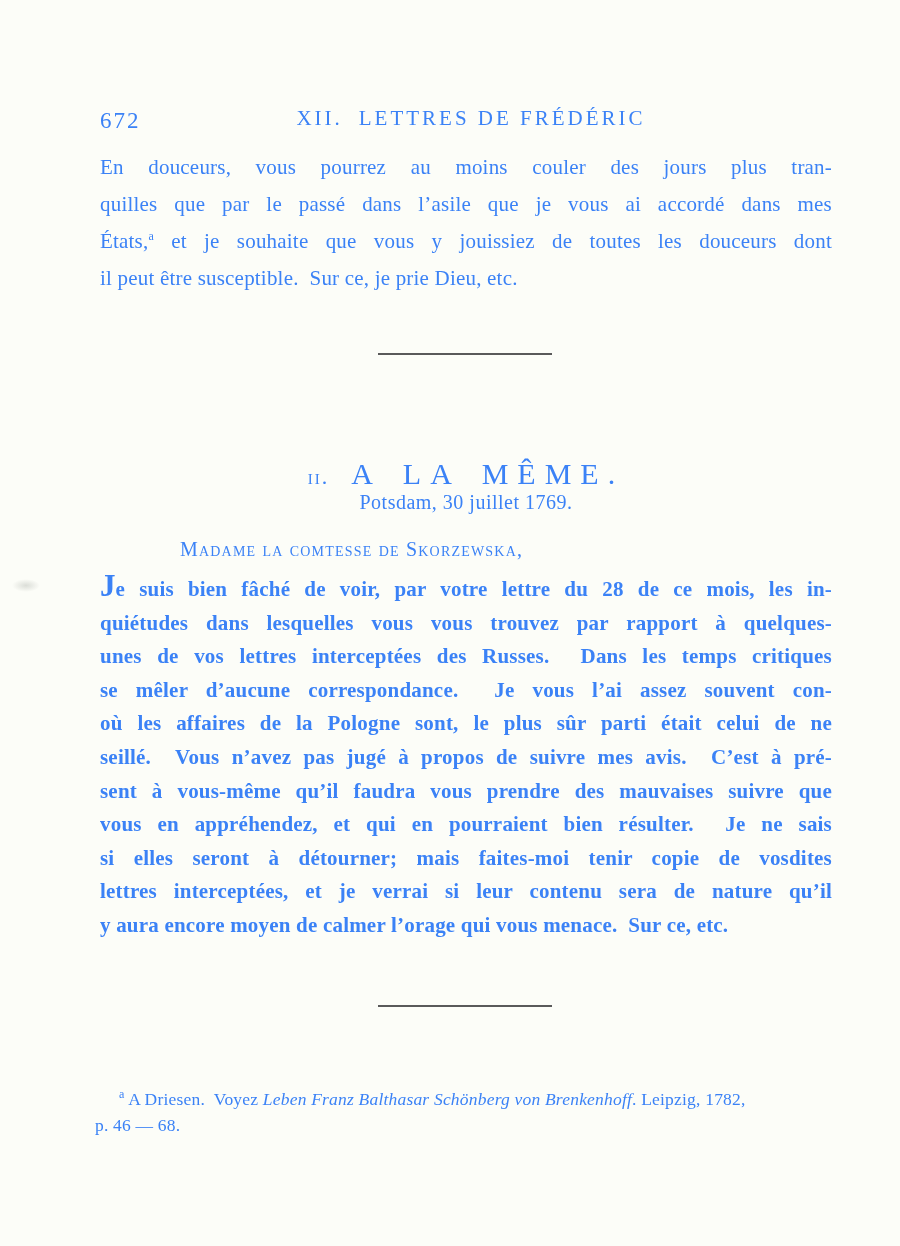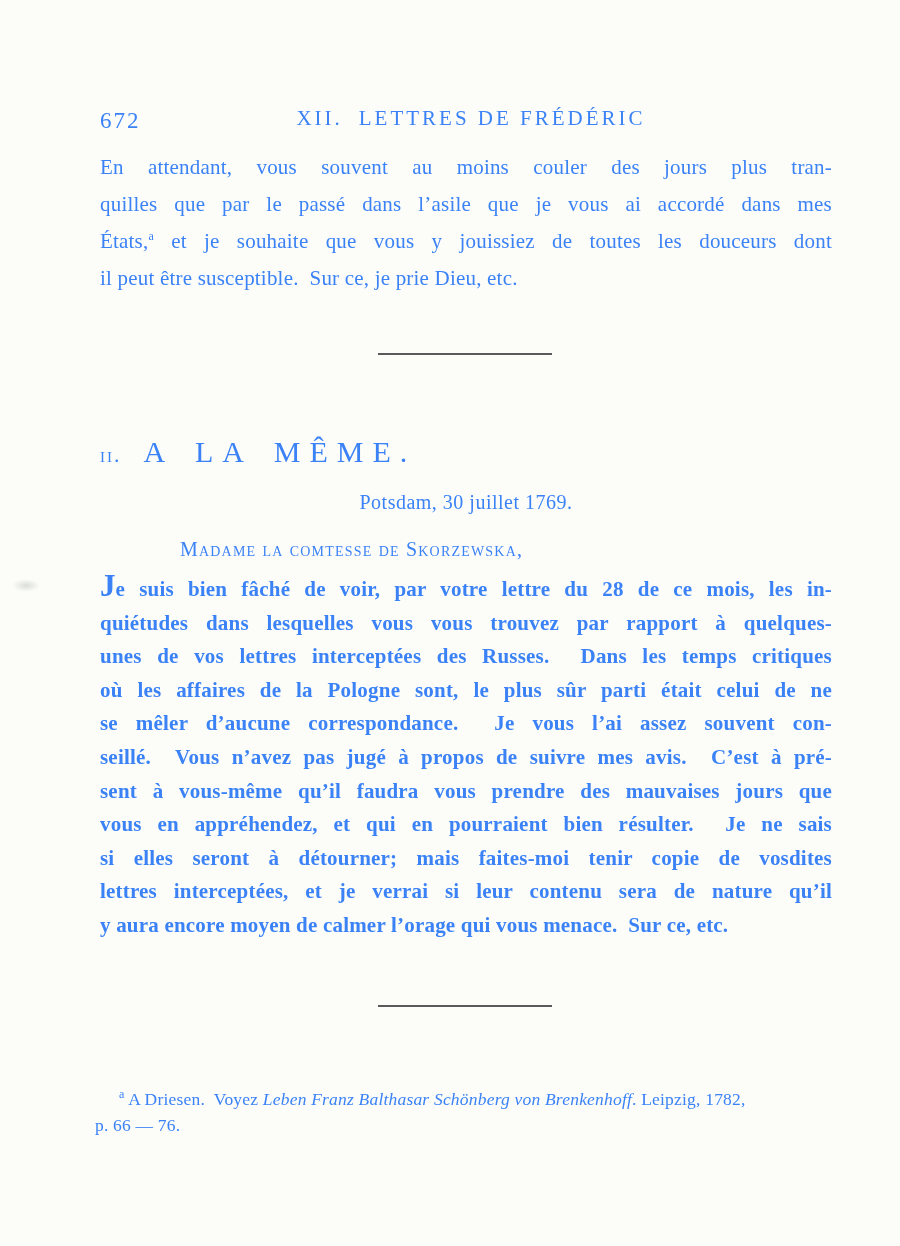--- a/index.html
+++ b/index.html
@@ -46,21 +46,21 @@
 
   
   .rule {
     position: absolute; left: 378px; width: 174px; height: 0;
     border-top: 2px solid #5a5a5a;
   }
   .rule-1 { top: 353px; }
   .rule-2 { top: 1005px; }
 
   
-  .letter-heading { top: 435px; white-space: nowrap; }
+  .letter-heading { top: 457px; text-align: center; white-space: nowrap; }
   .letter-number {
     font-variant: small-caps;
     font-size: 22px; letter-spacing: 2px; margin-right: 22px;
   }
   .letter-title {
     font-size: 30px; letter-spacing: 9px; word-spacing: 6px;
   }
 
   .dateline {
     top: 491px; text-align: center;
@@ -101,50 +101,50 @@
   <div class="scan-artifact"></div>
 
   <div class="column running-header">
     <span class="page-number">672</span>
     <div class="header-title">
       <span class="section-num">XII.</span><span>LETTRES DE FRÉDÉRIC</span>
     </div>
   </div>
 
   <div class="column para intro">
-    <div class="pline">En attendant, vous souvent au moins couler des jours plus tran-</div>
+    <div class="pline">En douceurs, vous pourrez au moins couler des jours plus tran-</div>
     <div class="pline">quilles que par le passé dans l’asile que je vous ai accordé dans mes</div>
     <div class="pline"><span>États,</span><sup class="note-ref">a</sup><span> et je souhaite que vous y jouissiez de toutes les douceurs dont</span></div>
     <div class="pline last">il peut être susceptible.&nbsp; Sur ce, je prie Dieu, etc.</div>
   </div>
 
   <div class="rule rule-1"></div>
 
   <div class="column letter-heading">
     <span class="letter-number">ii.</span><span class="letter-title">A LA MÊME.</span>
   </div>
 
   <div class="column dateline">Potsdam, 30 juillet 1769.</div>
 
   <div class="column salutation">Madame la comtesse de Skorzewska,</div>
 
   <div class="column para letter-body">
     <div class="pline"><span class="drop-cap">J</span><span>e suis bien fâché de voir, par votre lettre du 28 de ce mois, les in-</span></div>
     <div class="pline">quiétudes dans lesquelles vous vous trouvez par rapport à quelques-</div>
     <div class="pline">unes de vos lettres interceptées des Russes.&nbsp; Dans les temps critiques</div>
+    <div class="pline">se mêler d’aucune correspondance.&nbsp; Je vous l’ai assez souvent con-</div>
     <div class="pline">où les affaires de la Pologne sont, le plus sûr parti était celui de ne</div>
-    <div class="pline">se mêler d’aucune correspondance.&nbsp; Je vous l’ai assez souvent con-</div>
     <div class="pline">seillé.&nbsp; Vous n’avez pas jugé à propos de suivre mes avis.&nbsp; C’est à pré-</div>
-    <div class="pline">sent à vous-même qu’il faudra vous prendre des mauvaises jours que</div>
+    <div class="pline">sent à vous-même qu’il faudra vous prendre des mauvaises suivre que</div>
     <div class="pline">vous en appréhendez, et qui en pourraient bien résulter.&nbsp; Je ne sais</div>
     <div class="pline">si elles seront à détourner; mais faites-moi tenir copie de vosdites</div>
     <div class="pline">lettres interceptées, et je verrai si leur contenu sera de nature qu’il</div>
     <div class="pline last">y aura encore moyen de calmer l’orage qui vous menace.&nbsp; Sur ce, etc.</div>
   </div>
 
   <div class="rule rule-2"></div>
 
   <div class="footnote column" style="left:95px;">
     <div class="fline first"><sup class="note-ref">a</sup><span> A Driesen.&nbsp; Voyez </span><span class="italic">Leben Franz Balthasar Schönberg von Brenkenhoff</span><span>. Leipzig, 1782,</span></div>
-    <div class="fline">p. 66 — 76.</div>
+    <div class="fline">p. 46 — 68.</div>
   </div>
 
 </div>
 
 </body></html>

